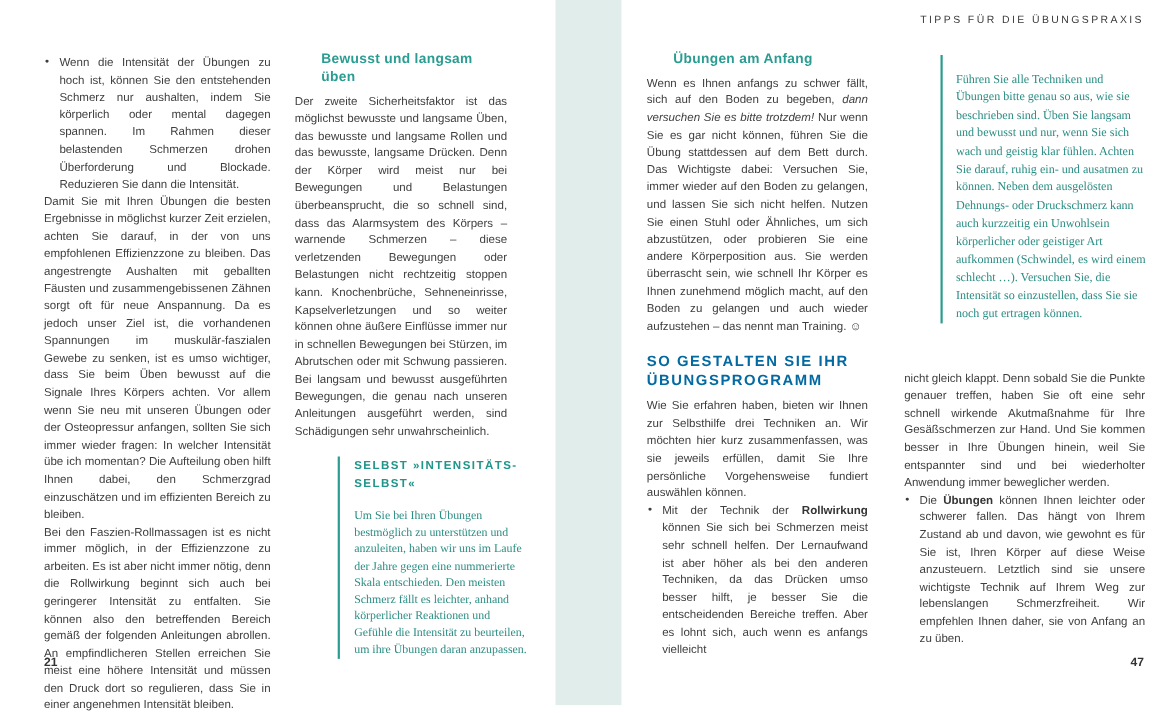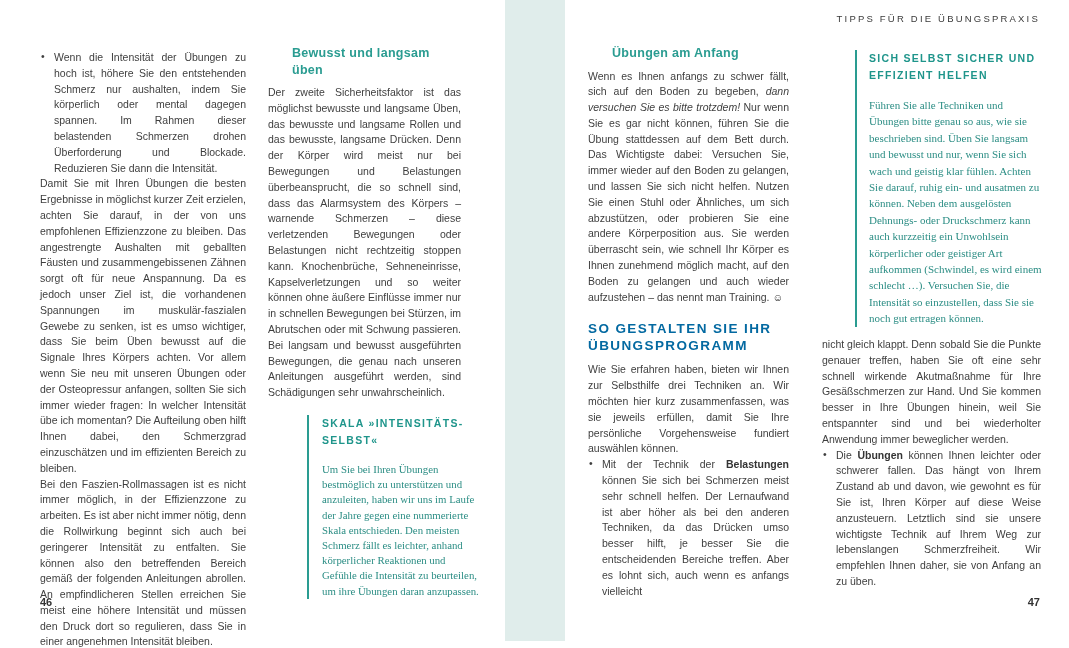--- a/index.html
+++ b/index.html
@@ -67,64 +67,60 @@
 
 <div>
 
   <div class="band"></div>
 
   <div class="running-header">TIPPS FÜR DIE ÜBUNGSPRAXIS</div>
 
   <div class="col col1 body-text">
     <div class="bullet-item">
       <span class="dot">•</span>
-      <span>Wenn die Intensität der Übungen zu hoch ist, höhere Sie den entstehenden Schmerz nur aushalten, indem Sie körperlich oder mental dagegen spannen. Im Rahmen dieser belastenden Schmerzen drohen Überforderung und Blockade. Reduzieren Sie dann die Intensität.</span>
+      <span>Wenn die Intensität der Übungen zu hoch ist, können Sie den entstehenden Schmerz nur aushalten, indem Sie körperlich oder mental dagegen spannen. Im Rahmen dieser belastenden Schmerzen drohen Überforderung und Blockade. Reduzieren Sie dann die Intensität.</span>
     </div>
     <p>Damit Sie mit Ihren Übungen die besten Ergebnisse in möglichst kurzer Zeit erzielen, achten Sie darauf, in der von uns empfohlenen Effizienzzone zu bleiben. Das angestrengte Aushalten mit geballten Fäusten und zusammengebissenen Zähnen sorgt oft für neue Anspannung. Da es jedoch unser Ziel ist, die vorhandenen Spannungen im muskulär-faszialen Gewebe zu senken, ist es umso wichtiger, dass Sie beim Üben bewusst auf die Signale Ihres Körpers achten. Vor allem wenn Sie neu mit unseren Übungen oder der Osteopressur anfangen, sollten Sie sich immer wieder fragen: In welcher Intensität übe ich momentan? Die Aufteilung oben hilft Ihnen dabei, den Schmerzgrad einzuschätzen und im effizienten Bereich zu bleiben.</p>
     <p>Bei den Faszien-Rollmassagen ist es nicht immer möglich, in der Effizienzzone zu arbeiten. Es ist aber nicht immer nötig, denn die Rollwirkung beginnt sich auch bei geringerer Intensität zu entfalten. Sie können also den betreffenden Bereich gemäß der folgenden Anleitungen abrollen. An empfindlicheren Stellen erreichen Sie meist eine höhere Intensität und müssen den Druck dort so regulieren, dass Sie in einer angenehmen Intensität bleiben.</p>
   </div>
 
   <div class="col col2 body-text">
     <h3 class="teal-heading">Bewusst und langsam üben</h3>
     <p>Der zweite Sicherheitsfaktor ist das möglichst bewusste und langsame Üben, das bewusste und langsame Rollen und das bewusste, langsame Drücken. Denn der Körper wird meist nur bei Bewegungen und Belastungen überbeansprucht, die so schnell sind, dass das Alarmsystem des Körpers – warnende Schmerzen – diese verletzenden Bewegungen oder Belastungen nicht rechtzeitig stoppen kann. Knochenbrüche, Sehneneinrisse, Kapselverletzungen und so weiter können ohne äußere Einflüsse immer nur in schnellen Bewegungen bei Stürzen, im Abrutschen oder mit Schwung passieren. Bei langsam und bewusst ausgeführten Bewegungen, die genau nach unseren Anleitungen ausgeführt werden, sind Schädigungen sehr unwahrscheinlich.</p>
   </div>
 
   <div class="infobox">
     <div class="box-title">
-      <div>SKALA »INTENSITÄTS-</div>
+      <div>SELBST »INTENSITÄTS-</div>
       <div>SELBST«</div>
     </div>
     <div class="box-body">Um Sie bei Ihren Übungen bestmöglich zu unterstützen und anzuleiten, haben wir uns im Laufe der Jahre gegen eine nummerierte Skala entschieden. Den meisten Schmerz fällt es leichter, anhand körperlicher Reaktionen und Gefühle die Intensität zu beurteilen, um ihre Übungen daran anzupassen.</div>
   </div>
 
   <div class="col col3 body-text">
     <h3 class="teal-heading">Übungen am Anfang</h3>
     <p>
       <span>Wenn es Ihnen anfangs zu schwer fällt, sich auf den Boden zu begeben, </span><i>dann versuchen Sie es bitte trotzdem!</i><span> Nur wenn Sie es gar nicht können, führen Sie die Übung stattdessen auf dem Bett durch. Das Wichtigste dabei: Versuchen Sie, immer wieder auf den Boden zu gelangen, und lassen Sie sich nicht helfen. Nutzen Sie einen Stuhl oder Ähnliches, um sich abzustützen, oder probieren Sie eine andere Körperposition aus. Sie werden überrascht sein, wie schnell Ihr Körper es Ihnen zunehmend möglich macht, auf den Boden zu gelangen und auch wieder aufzustehen – das nennt man Training. ☺</span>
     </p>
     <h2 class="section-heading">SO GESTALTEN SIE IHR ÜBUNGSPROGRAMM</h2>
     <p>Wie Sie erfahren haben, bieten wir Ihnen zur Selbsthilfe drei Techniken an. Wir möchten hier kurz zusammenfassen, was sie jeweils erfüllen, damit Sie Ihre persönliche Vorgehensweise fundiert auswählen können.</p>
     <div class="bullet-item">
       <span class="dot">•</span>
-      <span><span>Mit der Technik der </span><b>Belastungen</b><span> können Sie sich bei Schmerzen meist sehr schnell helfen. Der Lernaufwand ist aber höher als bei den anderen Techniken, da das Drücken umso besser hilft, je besser Sie die entscheidenden Bereiche treffen. Aber es lohnt sich, auch wenn es anfangs vielleicht</span></span>
+      <span><span>Mit der Technik der </span><b>Rollwirkung</b><span> können Sie sich bei Schmerzen meist sehr schnell helfen. Der Lernaufwand ist aber höher als bei den anderen Techniken, da das Drücken umso besser hilft, je besser Sie die entscheidenden Bereiche treffen. Aber es lohnt sich, auch wenn es anfangs vielleicht</span></span>
     </div>
   </div>
 
   <div class="sidebar">
-    <div class="box-title">
-      <div>SICH SELBST SICHER UND</div>
-      <div>EFFIZIENT HELFEN</div>
-    </div>
     <div class="box-body">Führen Sie alle Techniken und Übungen bitte genau so aus, wie sie beschrieben sind. Üben Sie langsam und bewusst und nur, wenn Sie sich wach und geistig klar fühlen. Achten Sie darauf, ruhig ein- und ausatmen zu können. Neben dem ausgelösten Dehnungs- oder Druckschmerz kann auch kurzzeitig ein Unwohlsein körperlicher oder geistiger Art aufkommen (Schwindel, es wird einem schlecht …). Versuchen Sie, die Intensität so einzustellen, dass Sie sie noch gut ertragen können.</div>
   </div>
 
   <div class="col col4body body-text">
     <p>nicht gleich klappt. Denn sobald Sie die Punkte genauer treffen, haben Sie oft eine sehr schnell wirkende Akutmaßnahme für Ihre Gesäßschmerzen zur Hand. Und Sie kommen besser in Ihre Übungen hinein, weil Sie entspannter sind und bei wiederholter Anwendung immer beweglicher werden.</p>
     <div class="bullet-item">
       <span class="dot">•</span>
       <span><span>Die </span><b>Übungen</b><span> können Ihnen leichter oder schwerer fallen. Das hängt von Ihrem Zustand ab und davon, wie gewohnt es für Sie ist, Ihren Körper auf diese Weise anzusteuern. Letztlich sind sie unsere wichtigste Technik auf Ihrem Weg zur lebenslangen Schmerzfreiheit. Wir empfehlen Ihnen daher, sie von Anfang an zu üben.</span></span>
     </div>
   </div>
 
-  <div class="pagenum pagenum-left">46</div>
+  <div class="pagenum pagenum-left">21</div>
   <div class="pagenum pagenum-right">47</div>
 
 </div>
 
 </body></html>

